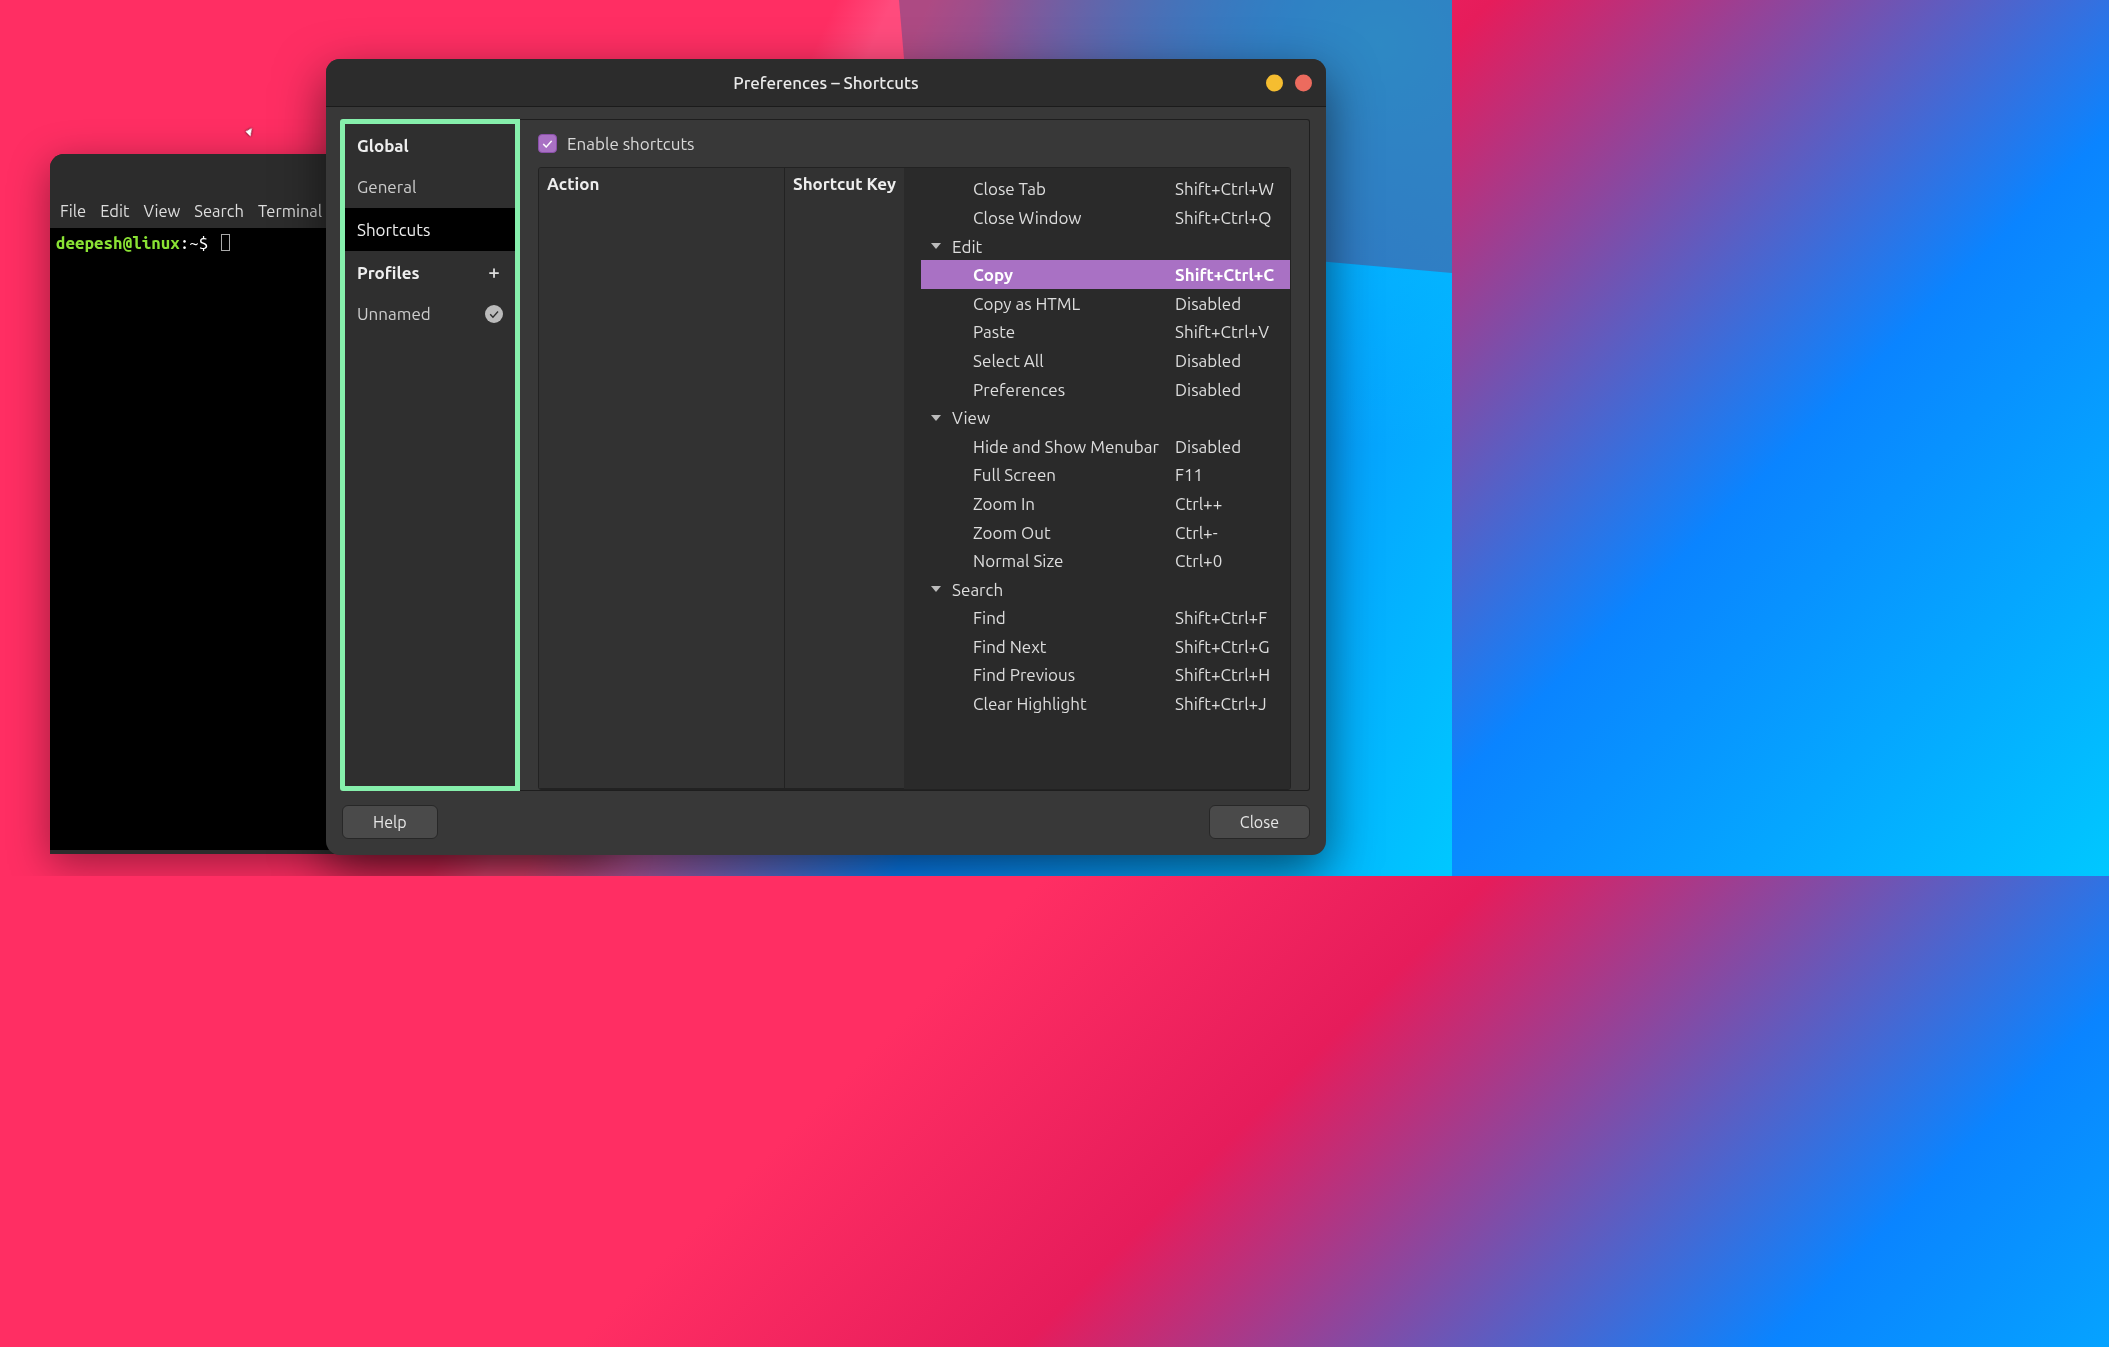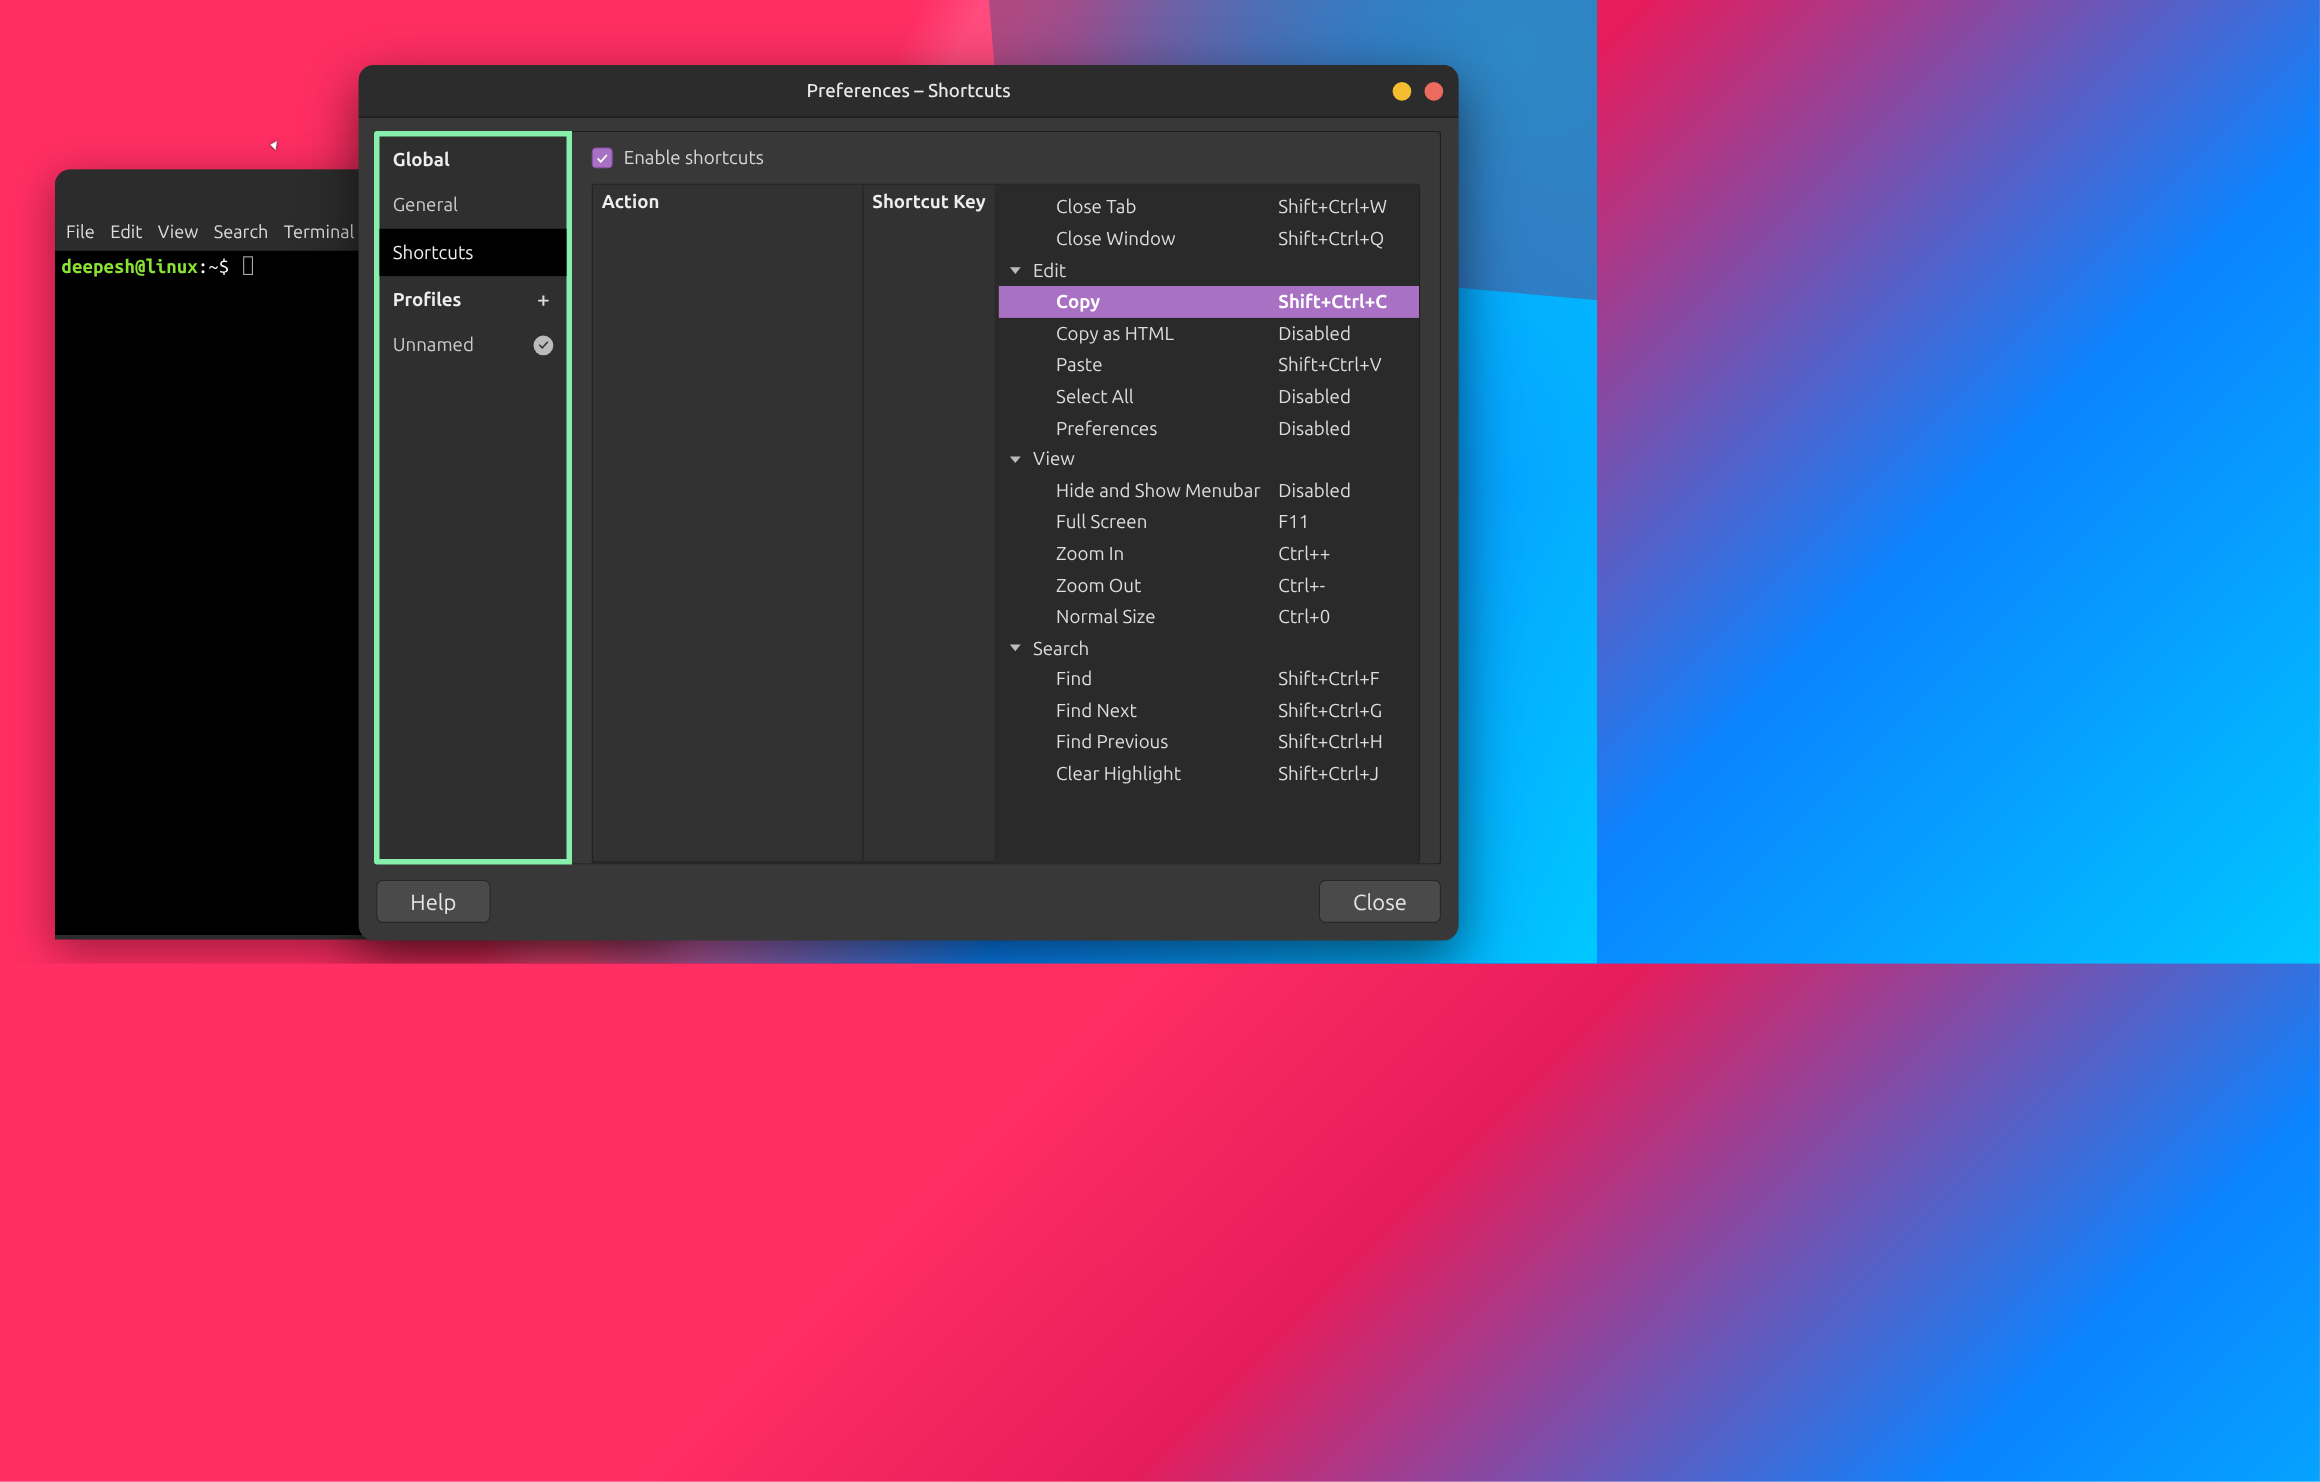--- a/index.html
+++ b/index.html
@@ -211,21 +211,21 @@
   .th-action{ width:246px; padding:6px 8px; border-right:1px solid #222;}
   .th-key{ flex:1; padding:6px 8px;}
   .tbody{
     flex:1;
     overflow:hidden;
     background:#2a2a2a;
     position:relative;
   }
   .tbody-inner{
     position:absolute;
-    left:4px; right:0;
+    left:17px; right:0;
     top:-22px;
   }
   .row{
     display:flex;
     align-items:center;
     height:28.6px;
     font-size:17px;
     color:#ddd;
   }
   .row .cell-action{ width:246px; padding-left:52px; white-space:nowrap; overflow:hidden;}
@@ -245,21 +245,21 @@
 
   .dialog-footer{
     display:flex;
     justify-content:space-between;
     padding:14px 16px 16px 16px;
   }
   .btn{
     background:#4a4a4a;
     border:1px solid #272727;
     color:#e6e6e6;
-    font-size:20px;
+    font-size:16px;
     padding:7px 30px;
     border-radius:6px;
     cursor:default;
   }
 </style>
 </head>
 <body>
 
 <div class="bg"></div>
 <div class="cursor"></div>

